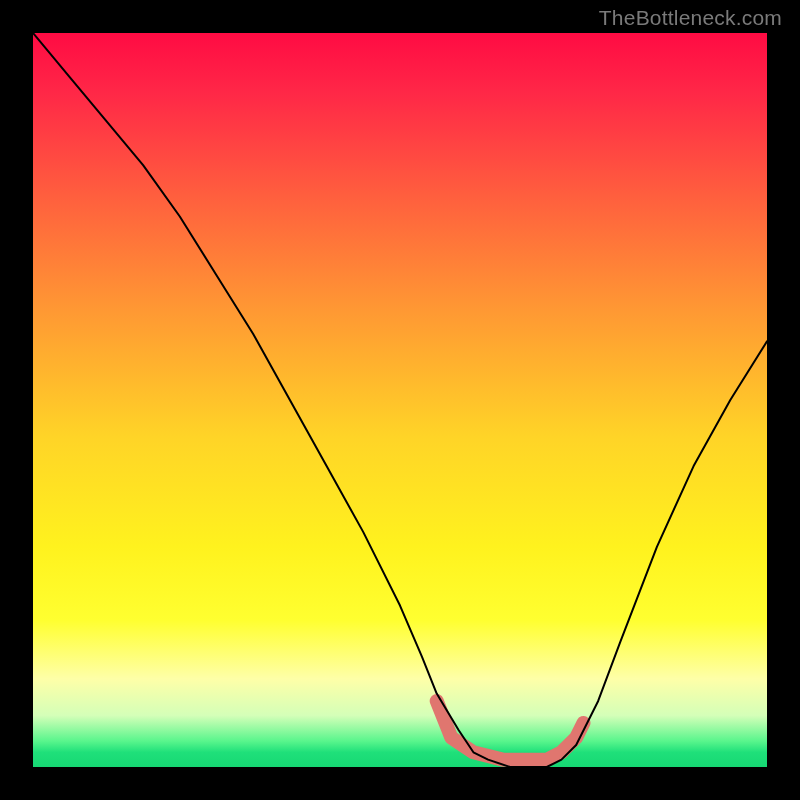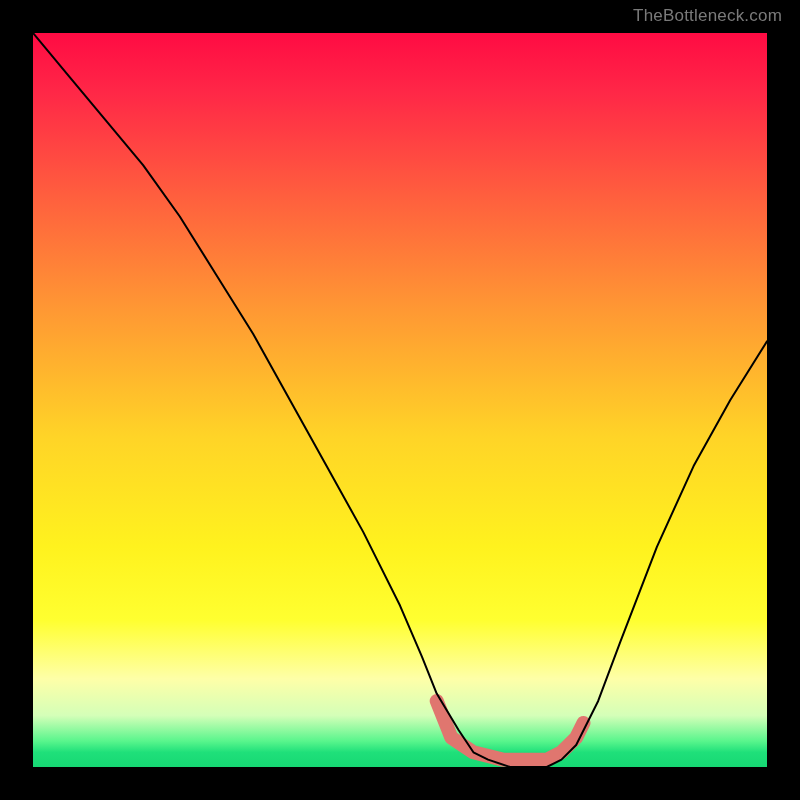--- a/index.html
+++ b/index.html
@@ -44,21 +44,21 @@
     top: 33px;
     width: 734px;
     height: 734px;
     pointer-events: none;
   }
   .watermark {
     position: absolute;
     top: 6px;
     right: 18px;
     color: #7a7a7a;
-    font-size: 17px;
+    font-size: 21px;
     font-weight: 500;
     letter-spacing: 0.2px;
   }
 </style>
 </head>
 <body>
 
 <div class="stage">
 
   <div class="gradient"></div>

